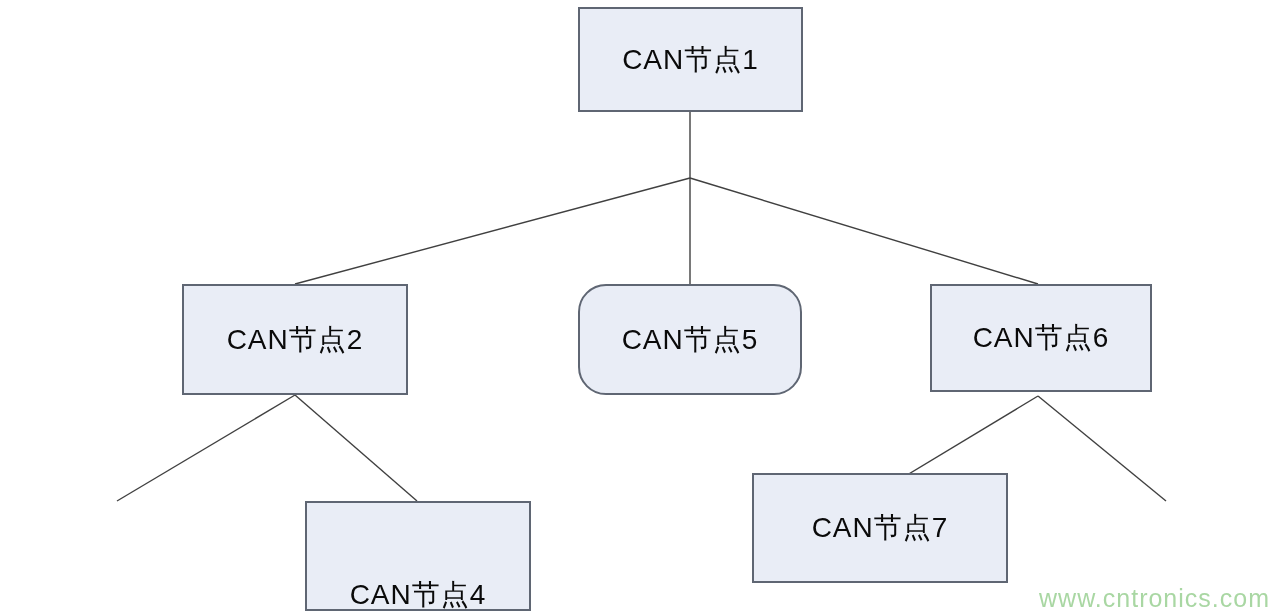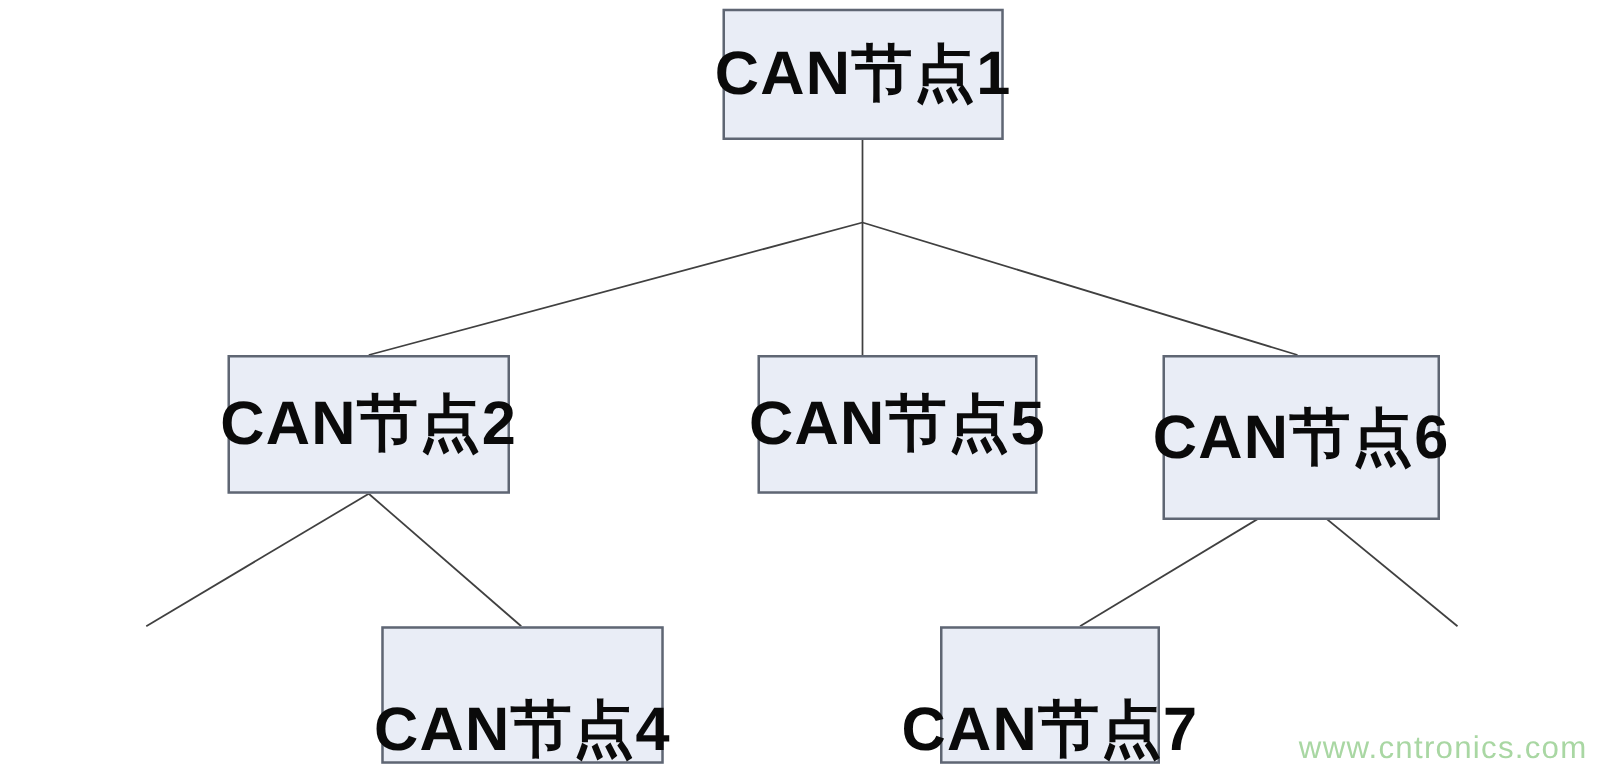--- a/index.html
+++ b/index.html
@@ -30,36 +30,36 @@
   .node {
     position: absolute;
     box-sizing: border-box;
     background: var(--node-fill, #e9edf6);
     border: 2px solid var(--node-border, #5f6673);
     display: flex;
     align-items: center;
     justify-content: center;
   }
   .node .label {
-    font-size: 49px;
-    font-weight: 700;
+    font-size: 28px;
+    font-weight: 400;
     color: var(--label-color, #0a0a0a);
     letter-spacing: 1px;
     white-space: nowrap;
     line-height: 1;
     user-select: none;
   }
   
   .node-1 { left: 578px; top: 7px;   width: 225px; height: 105px; }
   .node-2 { left: 182px; top: 284px; width: 226px; height: 111px; }
-  .node-5 { left: 606px; top: 284px; width: 224px; height: 111px; }
-  .node-6 { left: 930px; top: 284px; width: 222px; height: 132px; }
+  .node-5 { left: 578px; top: 284px; width: 224px; height: 111px; border-radius: 28px; }
+  .node-6 { left: 930px; top: 284px; width: 222px; height: 108px; }
   .node-3 { left: 2px;   top: 501px; width: 226px; height: 110px; }
   .node-4 { left: 305px; top: 501px; width: 226px; height: 110px; align-items: flex-end; }
-  .node-7 { left: 752px; top: 501px; width: 176px; height: 110px; align-items: flex-end; }
+  .node-7 { left: 752px; top: 473px; width: 256px; height: 110px; }
   .node-8 { left: 1056px;top: 501px; width: 220px; height: 110px; }
 
   .watermark {
     position: absolute;
     right: 10px;
     bottom: 2px;
     font-size: 25px;
     font-weight: 400;
     color: var(--watermark-color, #a9d7a3);
     letter-spacing: 1px;

